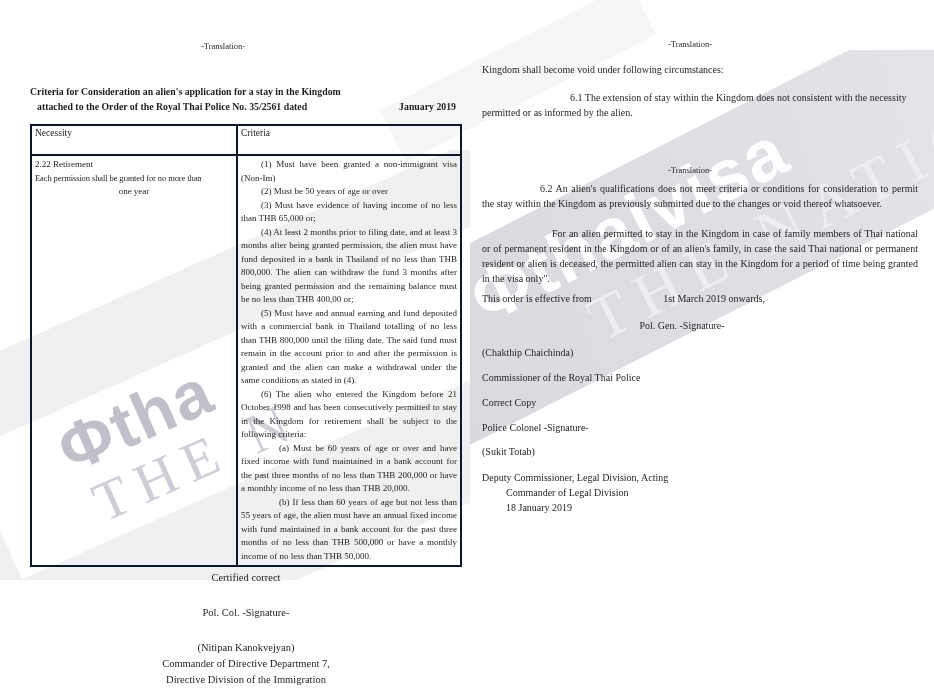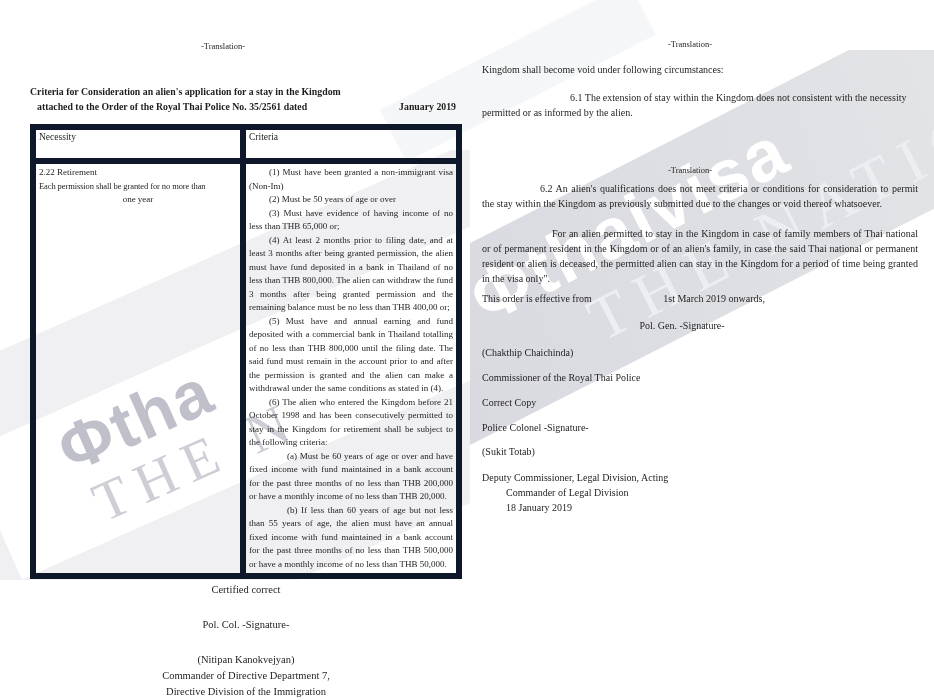--- a/index.html
+++ b/index.html
@@ -43,21 +43,21 @@
   
   .page { position:absolute; top:0; z-index:1; }
   .page-left { left:30px; width:432px; }
   .page-left .translation { padding-top:40px; padding-right:46px; text-align:center;
     font-size:8.5px; line-height:12px; }
   .lp-title { margin-top:32px; font-weight:bold; font-size:9.8px; line-height:15px; }
   .lp-title-1 { }
   .lp-title-2 { display:flex; justify-content:space-between; padding:0 6px 0 7px; }
 
   table.criteria-table { width:432px; margin-top:10px; border-collapse:collapse; table-layout:fixed; }
-  .criteria-table th, .criteria-table td { border:6px solid #0f172a; vertical-align:top;
+  .criteria-table th, .criteria-table td { border:2px solid #0f172a; vertical-align:top;
     padding:2px 3px 2px 3px; background:transparent; }
   .criteria-table th { font-weight:normal; font-size:9.5px; text-align:left; height:24px; }
   .col-necessity { width:198px; }
   .body-row td { height:403px; font-size:9px; line-height:13.5px; }
   .necessity-cell .nec-2 { white-space:nowrap; font-size:8.5px; letter-spacing:-0.1px; }
   .necessity-cell .nec-3 { text-align:center; }
   .criteria-cell p { margin:0; text-align:justify; }
   .criteria-cell p.ind1 { text-indent:20px; }
   .criteria-cell p.ind2 { text-indent:38px; }
 

